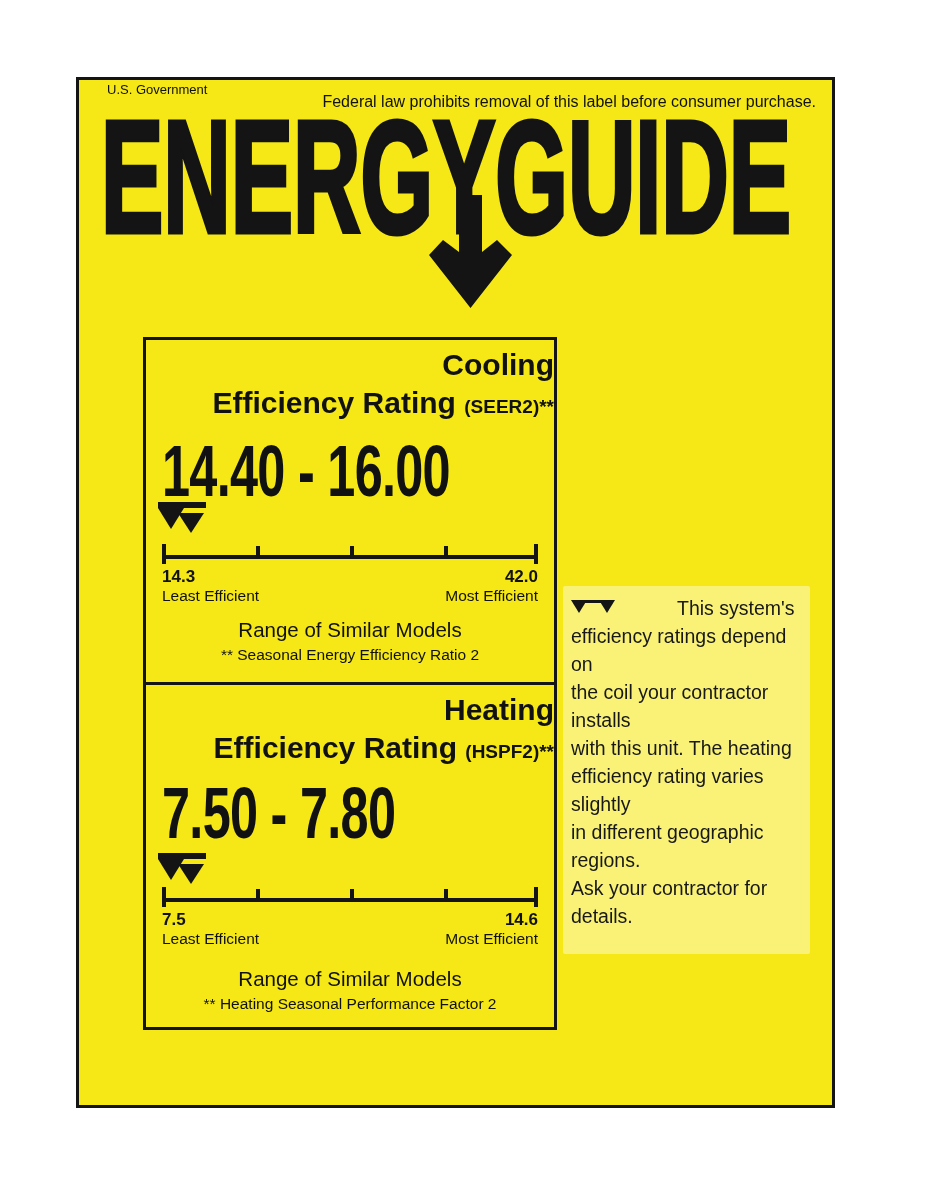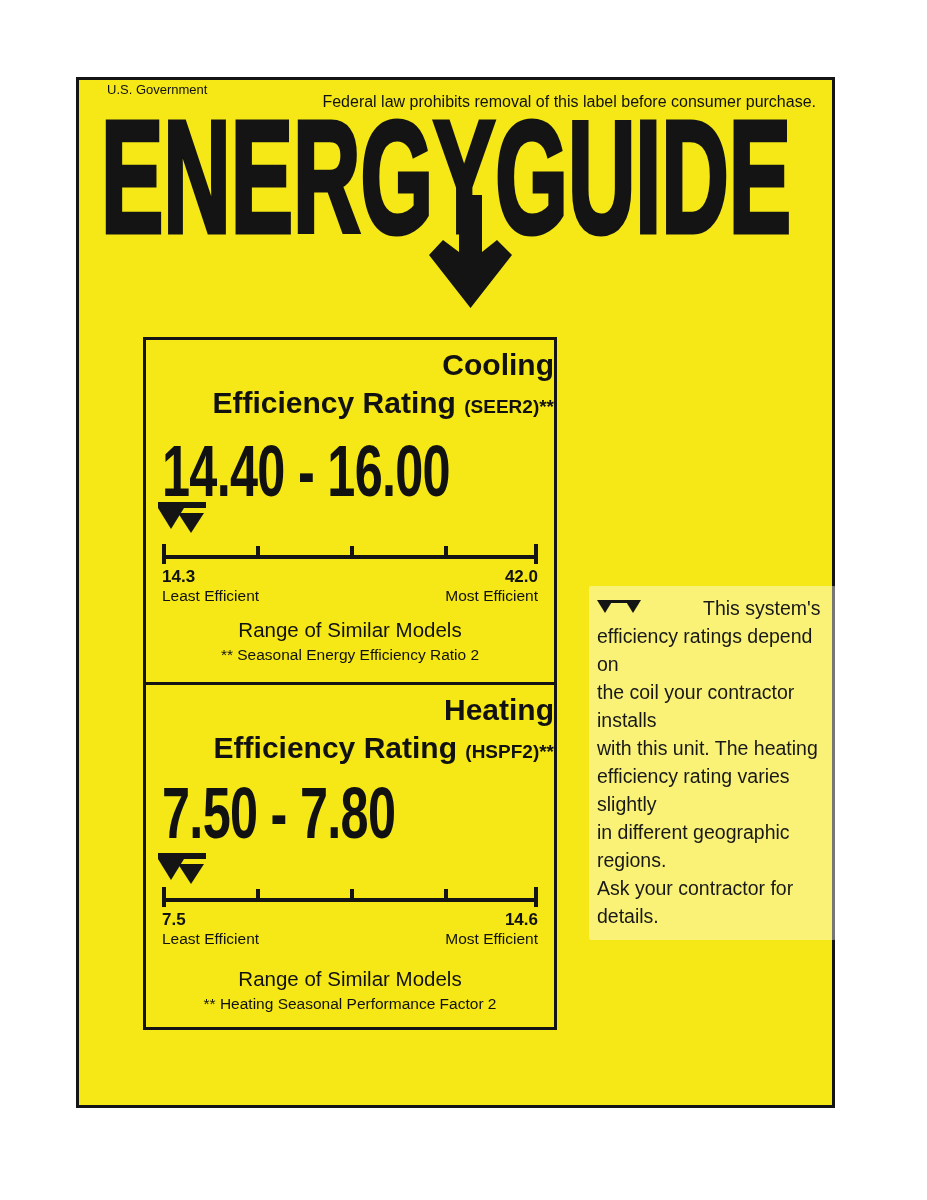--- a/index.html
+++ b/index.html
@@ -47,21 +47,21 @@
   .cooling .effrow { top:247px; }
   .heating .effrow { top:245px; }
   .similar  { position:absolute; left:0; right:0; text-align:center; font-size:20.5px; }
   .cooling .similar { top:278px; }
   .heating .similar { top:282px; }
   .footnote { position:absolute; left:0; right:0; text-align:center; font-size:15.5px; }
   .cooling .footnote { top:306px; }
   .heating .footnote { top:310px; }
 
   
-  .legend { position:absolute; left:510px; top:506px; width:247px; padding:8px 6px 10px 8px;
+  .legend { position:absolute; left:484px; top:506px; width:247px; padding:8px 6px 24px 8px;
             background:rgba(255,255,255,0.42); border-radius:2px; }
   .legend-icon-wrap { float:left; width:106px; height:24px; }
   .legend-icon-wrap svg { margin-top:5px; }
   .legend-text { font-size:19.5px; line-height:28px; white-space:pre-line; color:#181818; }
 
   
   .einfo { position:absolute; left:492px; top:816px; font-size:20.5px; line-height:27px; }
   .einfo .bold { font-weight:bold; font-size:21px; }
 </style>
 </head>

